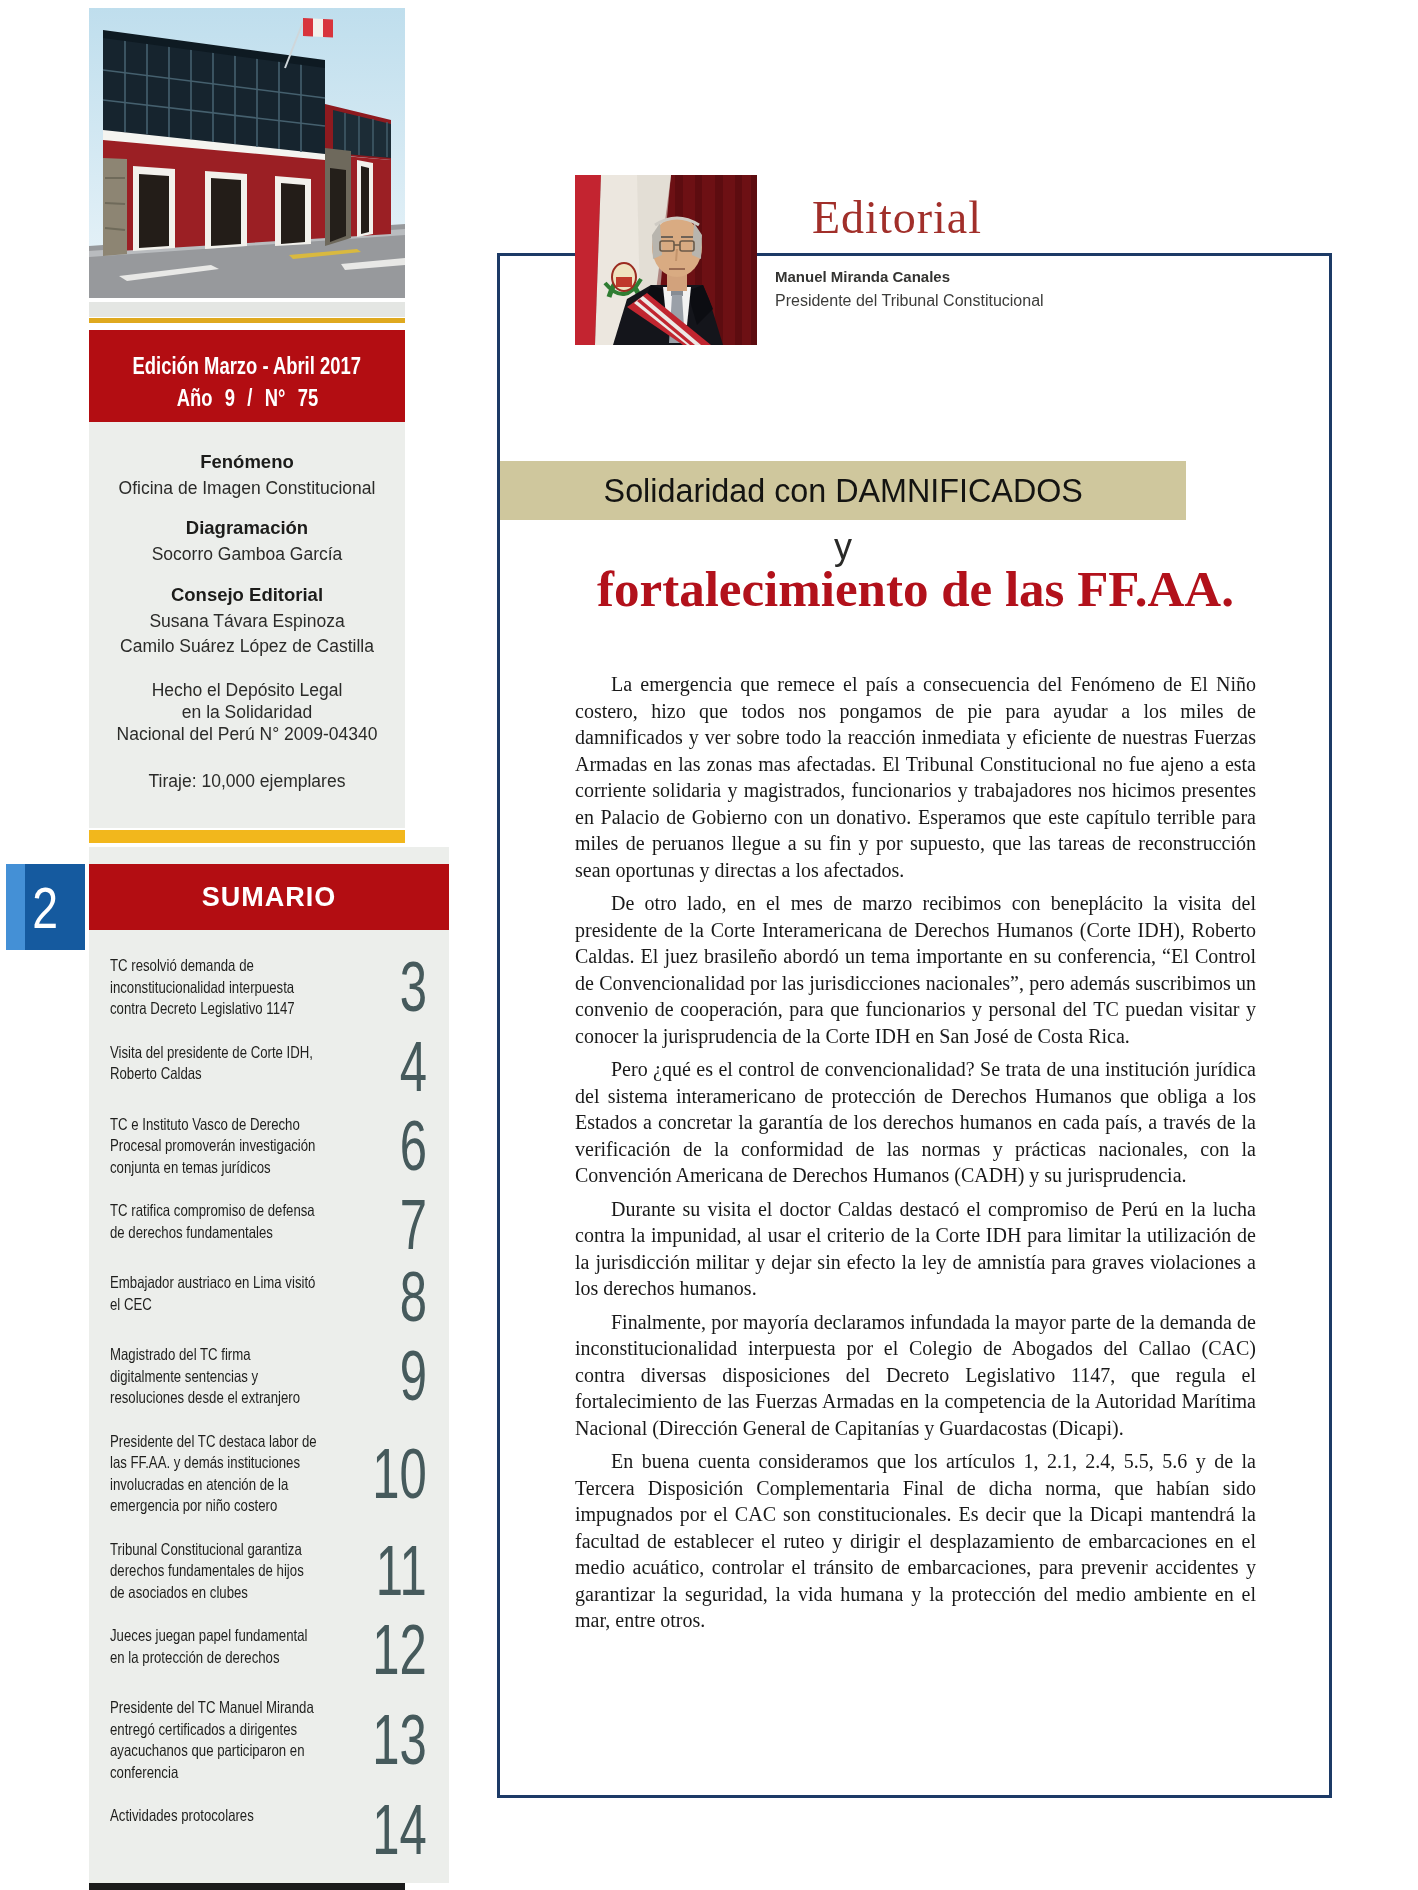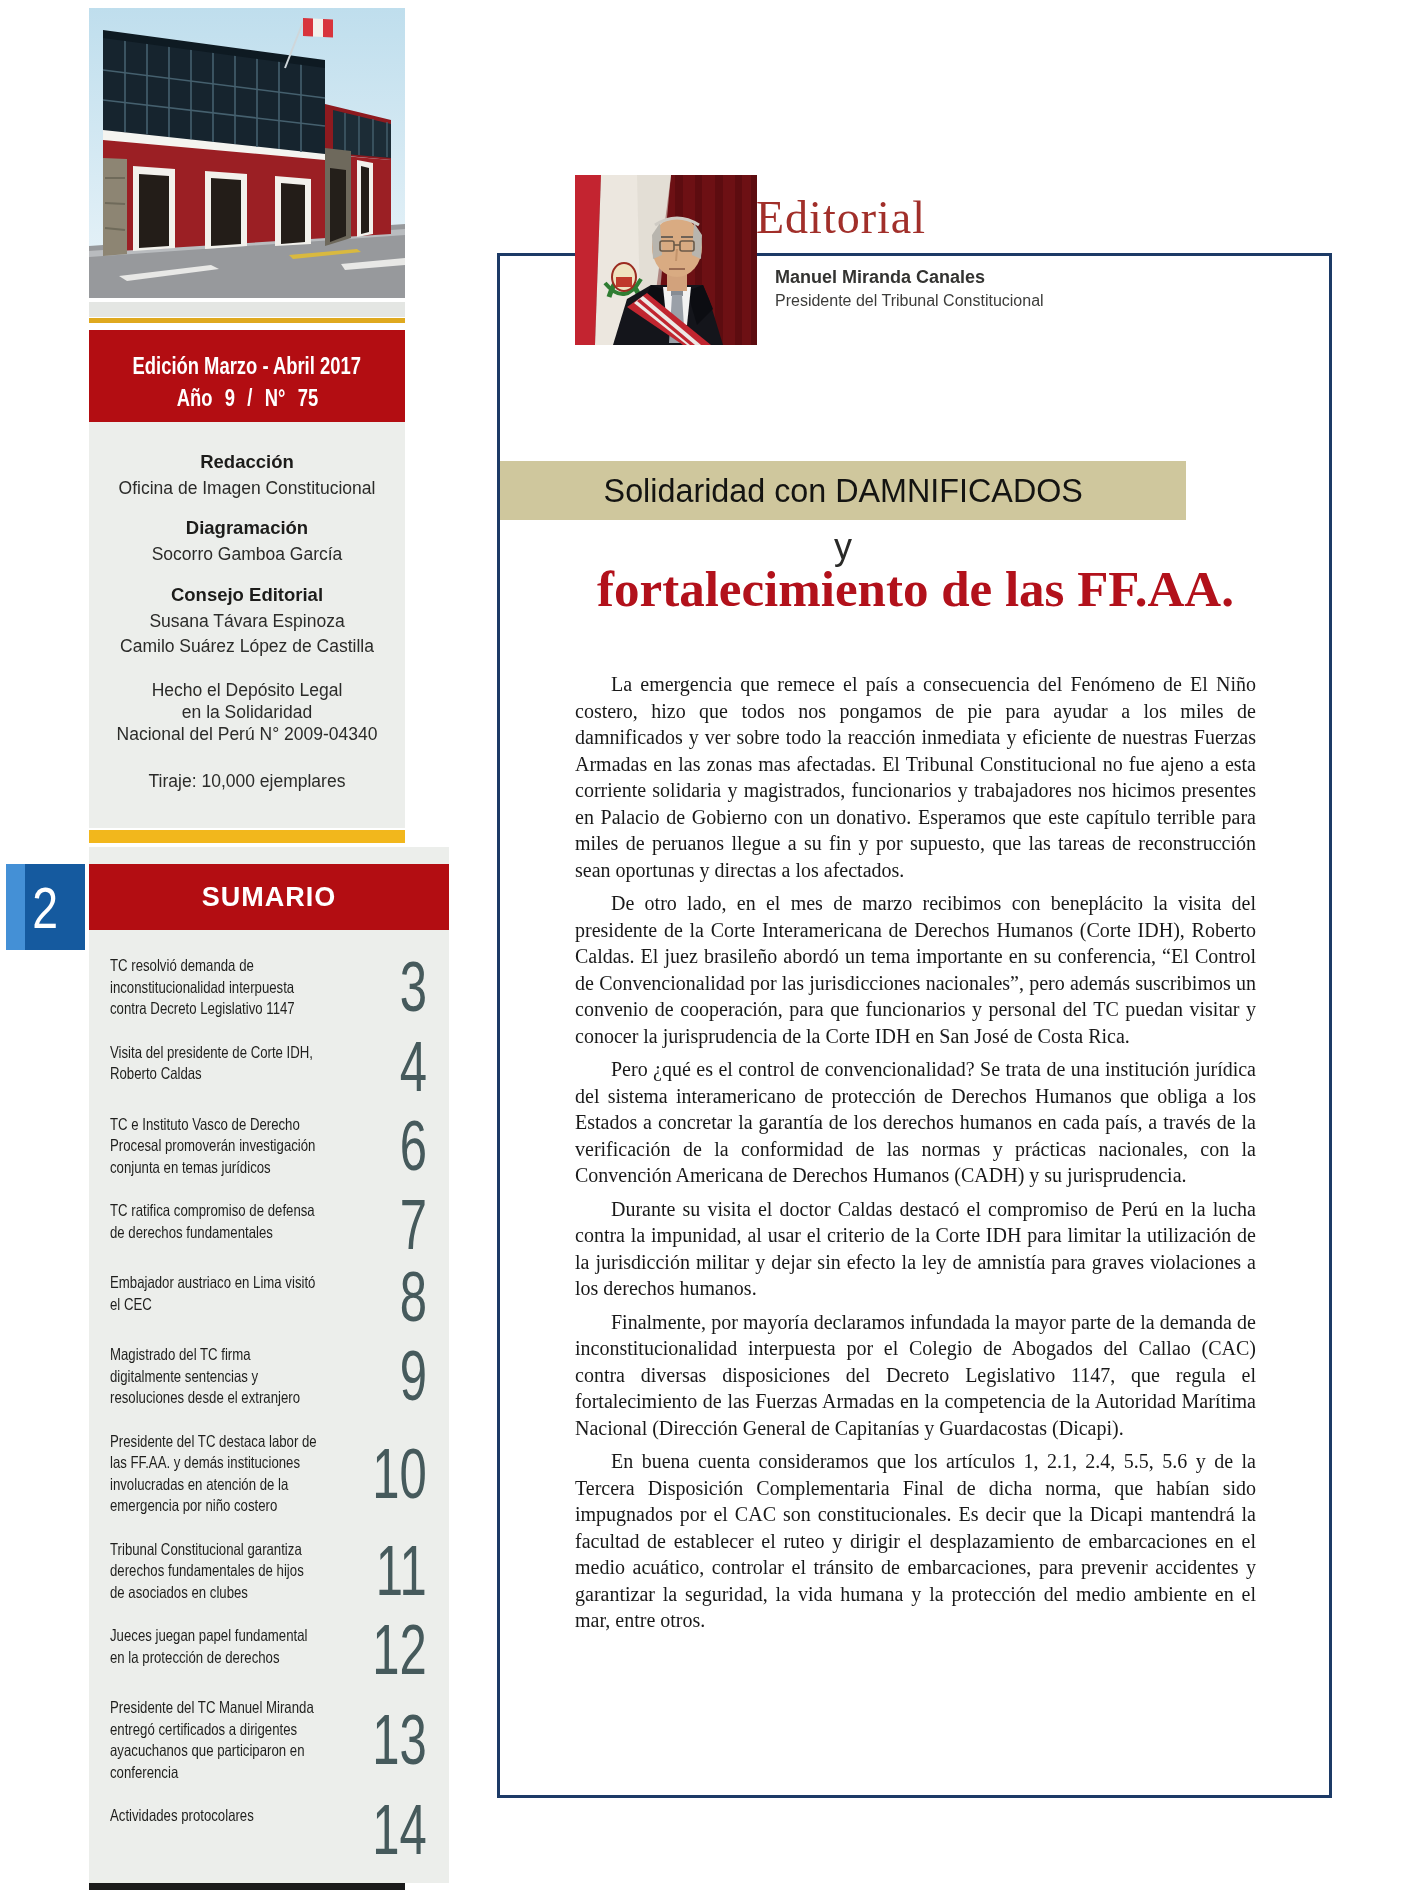--- a/index.html
+++ b/index.html
@@ -45,25 +45,25 @@
   .page-tab-num { color:#ffffff; font-size:58px; transform:scaleX(0.8); }
 
   .sidebar-bottom-bar { position:absolute; left:89px; top:1883px; width:316px; height:7px; background:#1b1b1b; }
 
   
   .main-box { position:absolute; left:497px; top:253px; width:835px; height:1545px;
     border:3px solid #1c3a66; background:#ffffff; }
 
   .portrait-photo { position:absolute; left:575px; top:175px; width:182px; height:170px; z-index:3; }
 
-  .editorial-title { position:absolute; left:756px; top:193px; z-index:4;
+  .editorial-title { position:absolute; left:812px; top:193px; z-index:4;
     font-family:"Liberation Serif", serif; font-size:46px; line-height:1.1; color:#a12f2a; letter-spacing:1px; }
 
   .author-block { position:absolute; left:775px; top:264px; z-index:4; }
-  .author-name { font-size:18px; font-weight:bold; color:#333331; line-height:26px; }
+  .author-name { font-size:15px; font-weight:bold; color:#333331; line-height:26px; }
   .author-role { font-size:16px; color:#3c3c3a; line-height:22px; }
 
   .headline-band { position:absolute; left:500px; top:461px; width:686px; height:59px; background:#cfc79d;
     display:flex; align-items:center; justify-content:center; z-index:2; }
   .headline-band-text { font-size:34px; color:#141412; white-space:nowrap; transform:scaleX(0.95); }
   .headline-connector { position:absolute; left:500px; top:526px; width:686px; text-align:center;
     font-size:36px; color:#2a2a28; z-index:2; }
   .headline-main { position:absolute; left:575px; top:560px; width:681px; text-align:center;
     font-family:"Liberation Serif", serif; font-weight:bold; font-size:51px; color:#b2111b; z-index:2; }
 
@@ -151,21 +151,21 @@
   <div class="photo-strip"></div>
   <div class="gold-hairline"></div>
 
   <div class="edition-box">
     <div class="edition-line">Edición Marzo - Abril 2017</div>
     <div class="edition-line l2">Año 9 / N° 75</div>
   </div>
 
   <div class="info-box">
     <div class="info-section">
-      <div class="info-label">Redacción</div>
+      <div class="info-label">Fenómeno</div>
       <div>Oficina de Imagen Constitucional</div>
     </div>
     <div class="info-section">
       <div class="info-label">Diagramación</div>
       <div>Socorro Gamboa García</div>
     </div>
     <div class="info-section info-lines">
       <div class="info-label">Consejo Editorial</div>
       <div>Susana Távara Espinoza</div>
       <div>Camilo Suárez López de Castilla</div>

